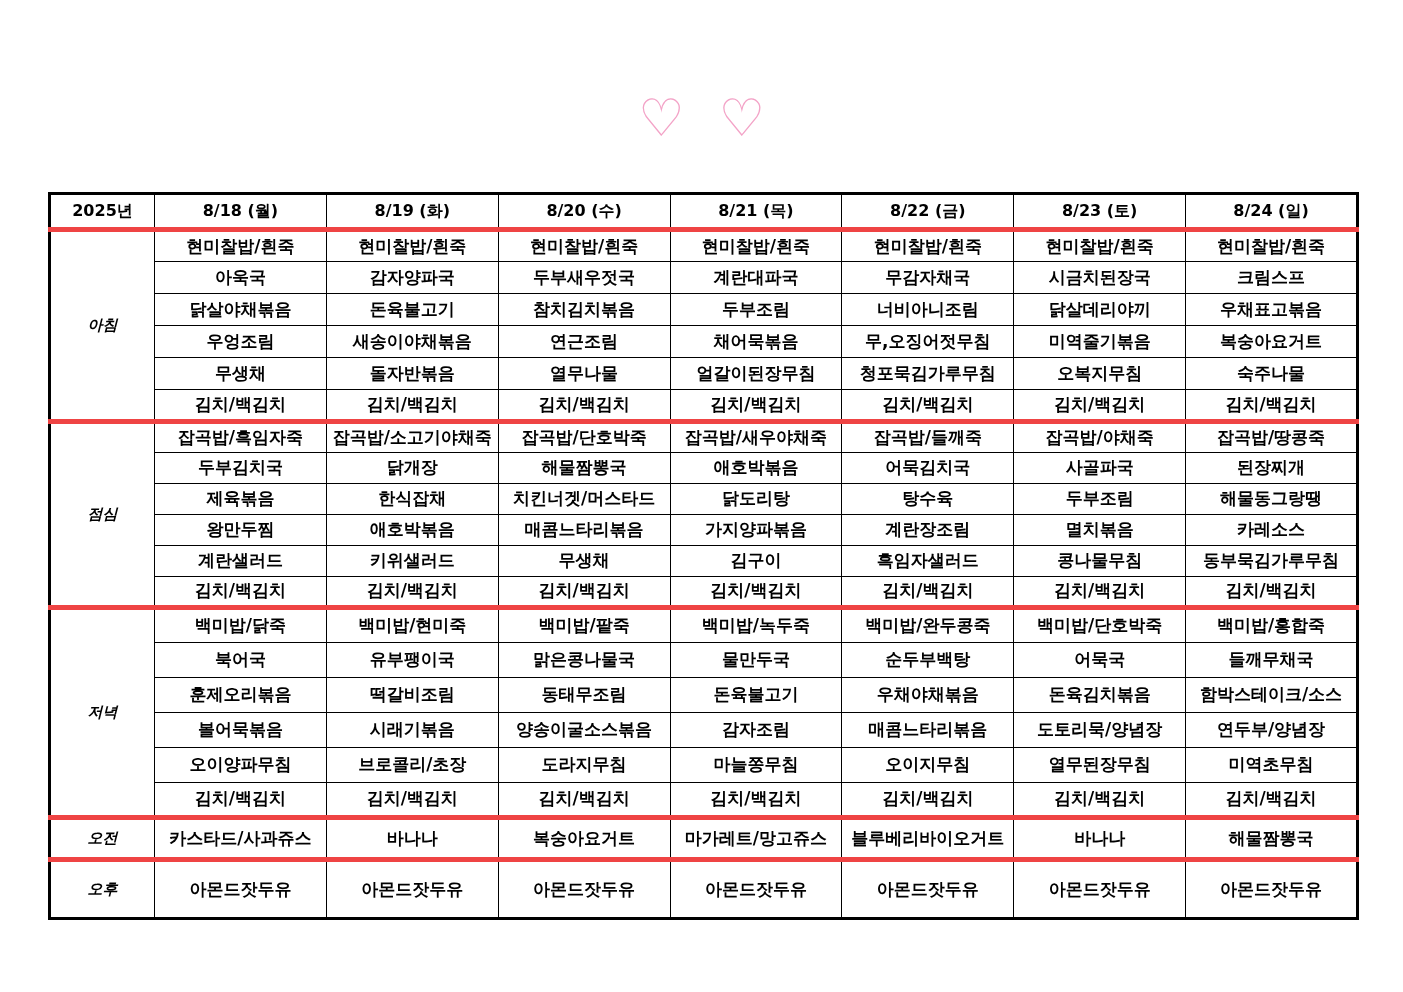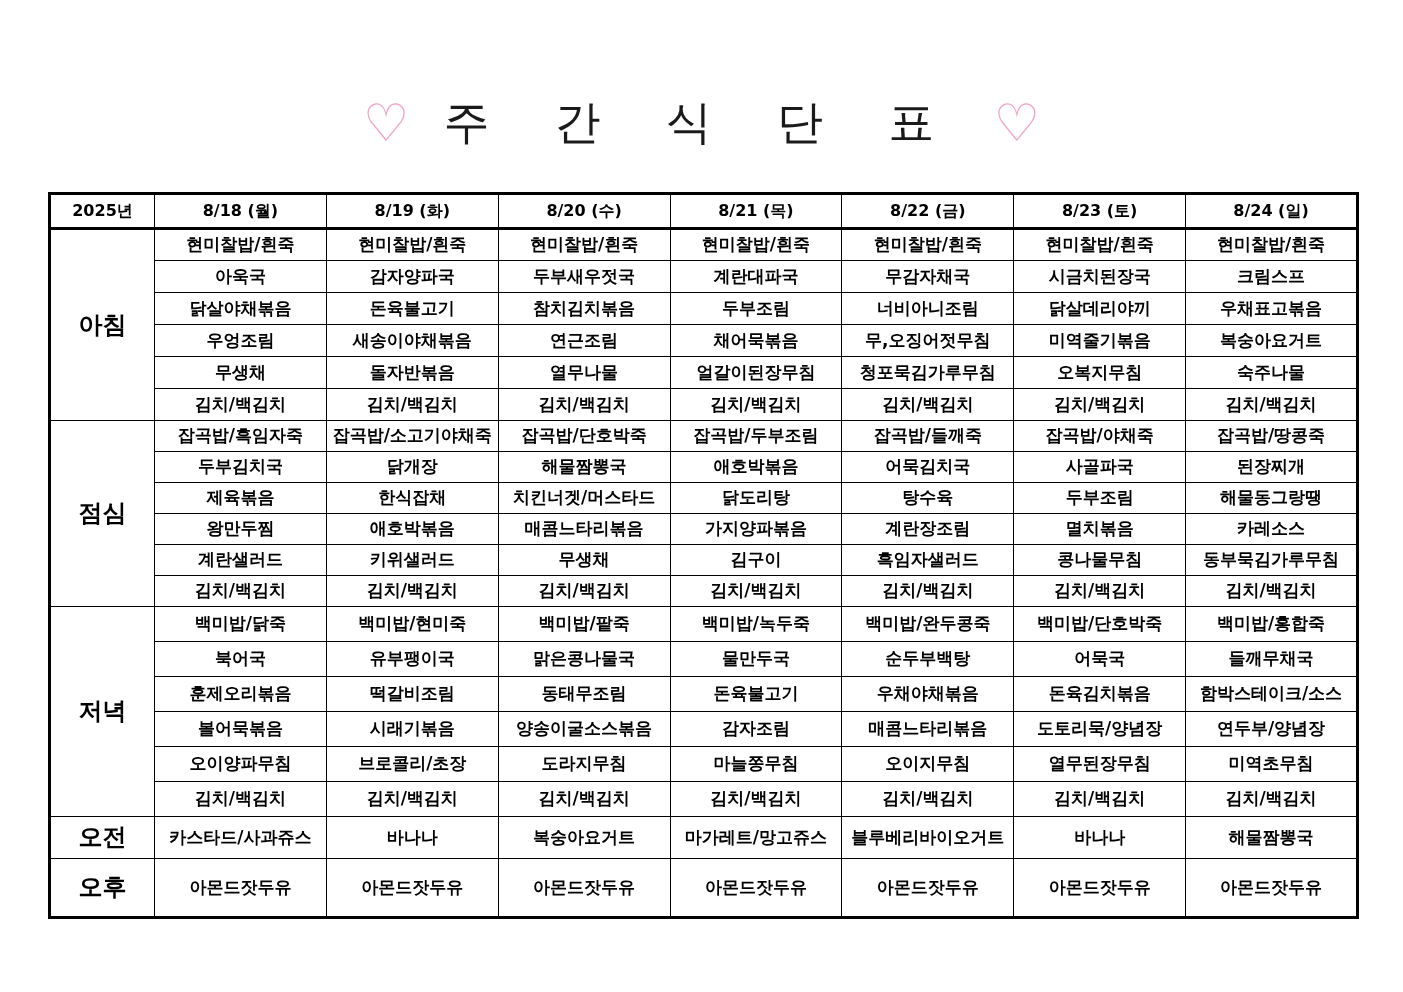--- a/index.html
+++ b/index.html
@@ -62,44 +62,44 @@
     line-height: 1.12;
   }
   table.meal-table thead th {
     height: 30px;
     font-size: 16px;
     font-weight: 700;
     border-bottom: 3px solid #000;
     white-space: nowrap;
   }
   td.label {
-    font-size: 24px;
+    font-size: 15px;
     font-weight: 700;
     border-left: 3px solid #000;
     border-right: 1.6px solid #000;
+    font-style: italic;
   }
   td.meal {
     font-size: 17px;
     font-weight: 700;
   }
-  tr.sec-top > td { border-top: 1px solid #ef4444; }
+  tr.sec-top > td { border-top: 5px solid #ef4444; }
   tr.h32 { height: 32px; }
   tr.h31 { height: 31px; }
   tr.h35 { height: 35px; }
   tr.h42 { height: 42px; }
   tr.h43 { height: 59px; }
 </style>
 </head>
 <body>
 
 <div class="page">
 
   <div class="title-row">
     <span class="heart" style="color: rgb(243, 163, 199);">♡</span>
-    <span class="title-text">주 간 식 단 표</span>
     <span class="heart" style="color: rgb(243, 163, 199);">♡</span>
   </div>
 
   <table class="meal-table">
     <colgroup>
         <col style="width: 105px;">
         <col style="width: 171.857px;">
         <col style="width: 171.857px;">
         <col style="width: 171.857px;">
         <col style="width: 171.857px;">
@@ -173,21 +173,21 @@
           <td class="meal">김치/백김치</td>
           <td class="meal">김치/백김치</td>
           <td class="meal">김치/백김치</td>
           <td class="meal">김치/백김치</td>
         </tr>
         <tr class="h31 sec-top">
           <td class="label" rowspan="6">점심</td>
           <td class="meal">잡곡밥/흑임자죽</td>
           <td class="meal">잡곡밥/소고기야채죽</td>
           <td class="meal">잡곡밥/단호박죽</td>
-          <td class="meal">잡곡밥/두부조림</td>
+          <td class="meal">잡곡밥/새우야채죽</td>
           <td class="meal">잡곡밥/들깨죽</td>
           <td class="meal">잡곡밥/야채죽</td>
           <td class="meal">잡곡밥/땅콩죽</td>
         </tr>
         <tr class="h31">
           <td class="meal">두부김치국</td>
           <td class="meal">닭개장</td>
           <td class="meal">해물짬뽕국</td>
           <td class="meal">애호박볶음</td>
           <td class="meal">어묵김치국</td>

